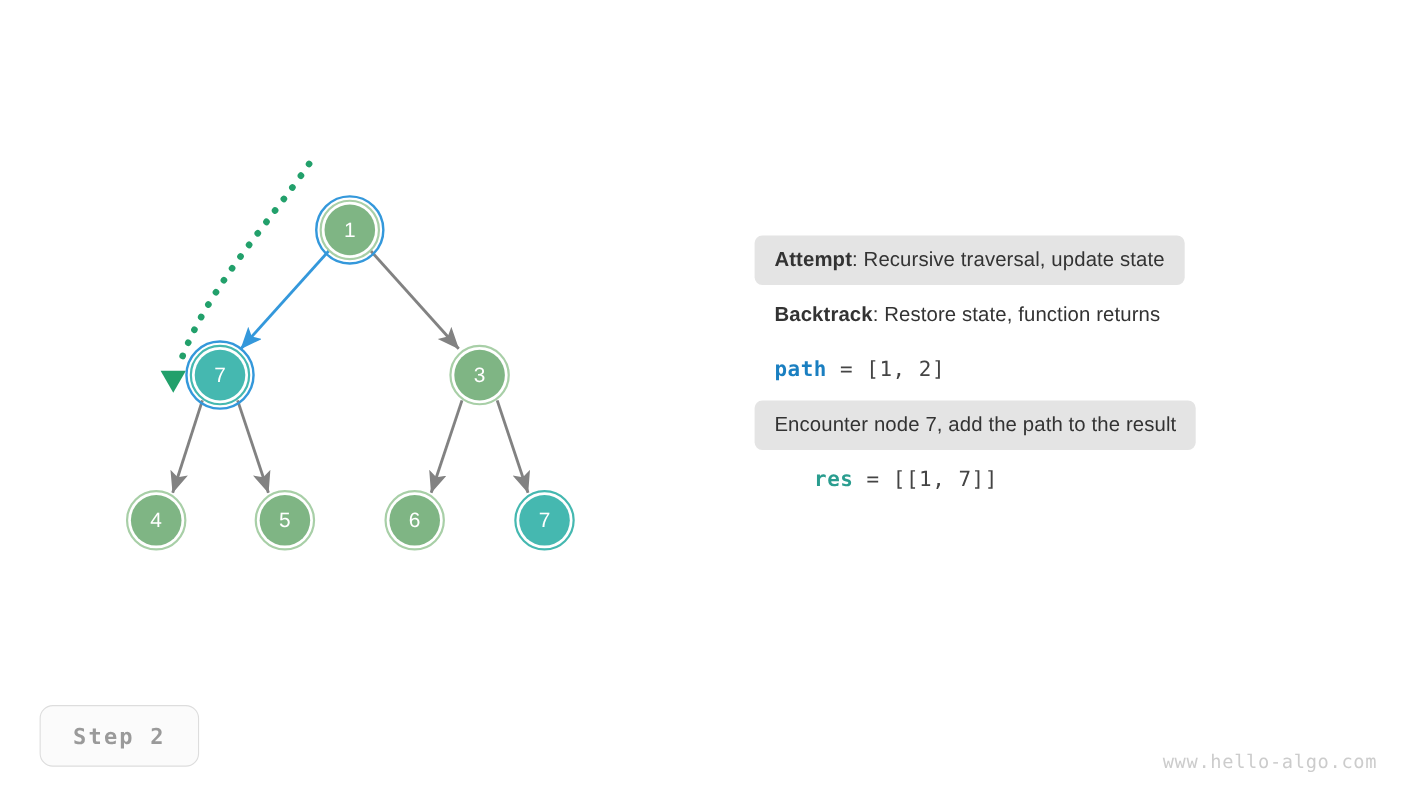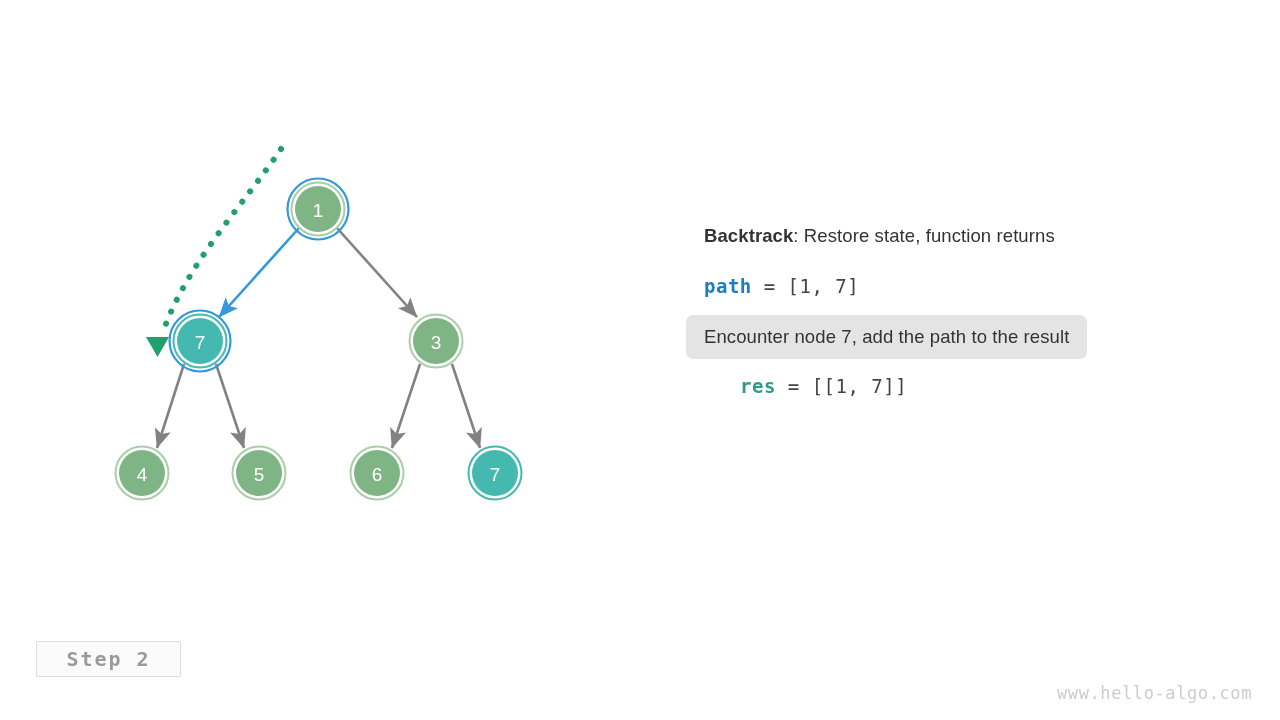--- a/index.html
+++ b/index.html
@@ -84,23 +84,23 @@
   .code-rest {
     color: #444444;
   }
 
   
   #step-badge {
     position: absolute;
     left: 36px;
     top: 641px;
     width: 145px;
-    height: 36px;
+    height: 56px;
     border: 1.5px solid #dddddd;
-    border-radius: 1px;
+    border-radius: 12px;
     background: #fbfbfb;
     display: flex;
     align-items: center;
     justify-content: center;
   }
   #step-badge .step-text {
     font-family: "DejaVu Sans Mono", "Liberation Mono", monospace;
     font-size: 20px;
     font-weight: bold;
     letter-spacing: 2px;
@@ -191,27 +191,30 @@
         <circle cx="495" cy="473" r="23" fill="#45b8b0"></circle>
         <text class="node-label" x="495" y="474">7</text>
       </g>
 
     </g>
   </svg>
 </div>
 
 <div id="info-panel">
 
+  <div class="info-line highlight">
+    <b>Attempt</b><span>: Recursive traversal, update state</span>
+  </div>
 
   <div class="info-line plain">
     <b>Backtrack</b><span>: Restore state, function returns</span>
   </div>
 
   <div class="info-line plain">
-    <span class="code-line-inner"><span class="var-path">path</span><span class="code-rest"> = [1, 7]</span></span>
+    <span class="code-line-inner"><span class="var-path">path</span><span class="code-rest"> = [1, 2]</span></span>
   </div>
 
   <div class="info-line highlight">
     <span>Encounter node 7, add the path to the result</span>
   </div>
 
   <div class="info-line plain">
     <span class="code-line-inner"><span class="var-res">res</span><span class="code-rest"> = [[1, 7]]</span></span>
   </div>
 

